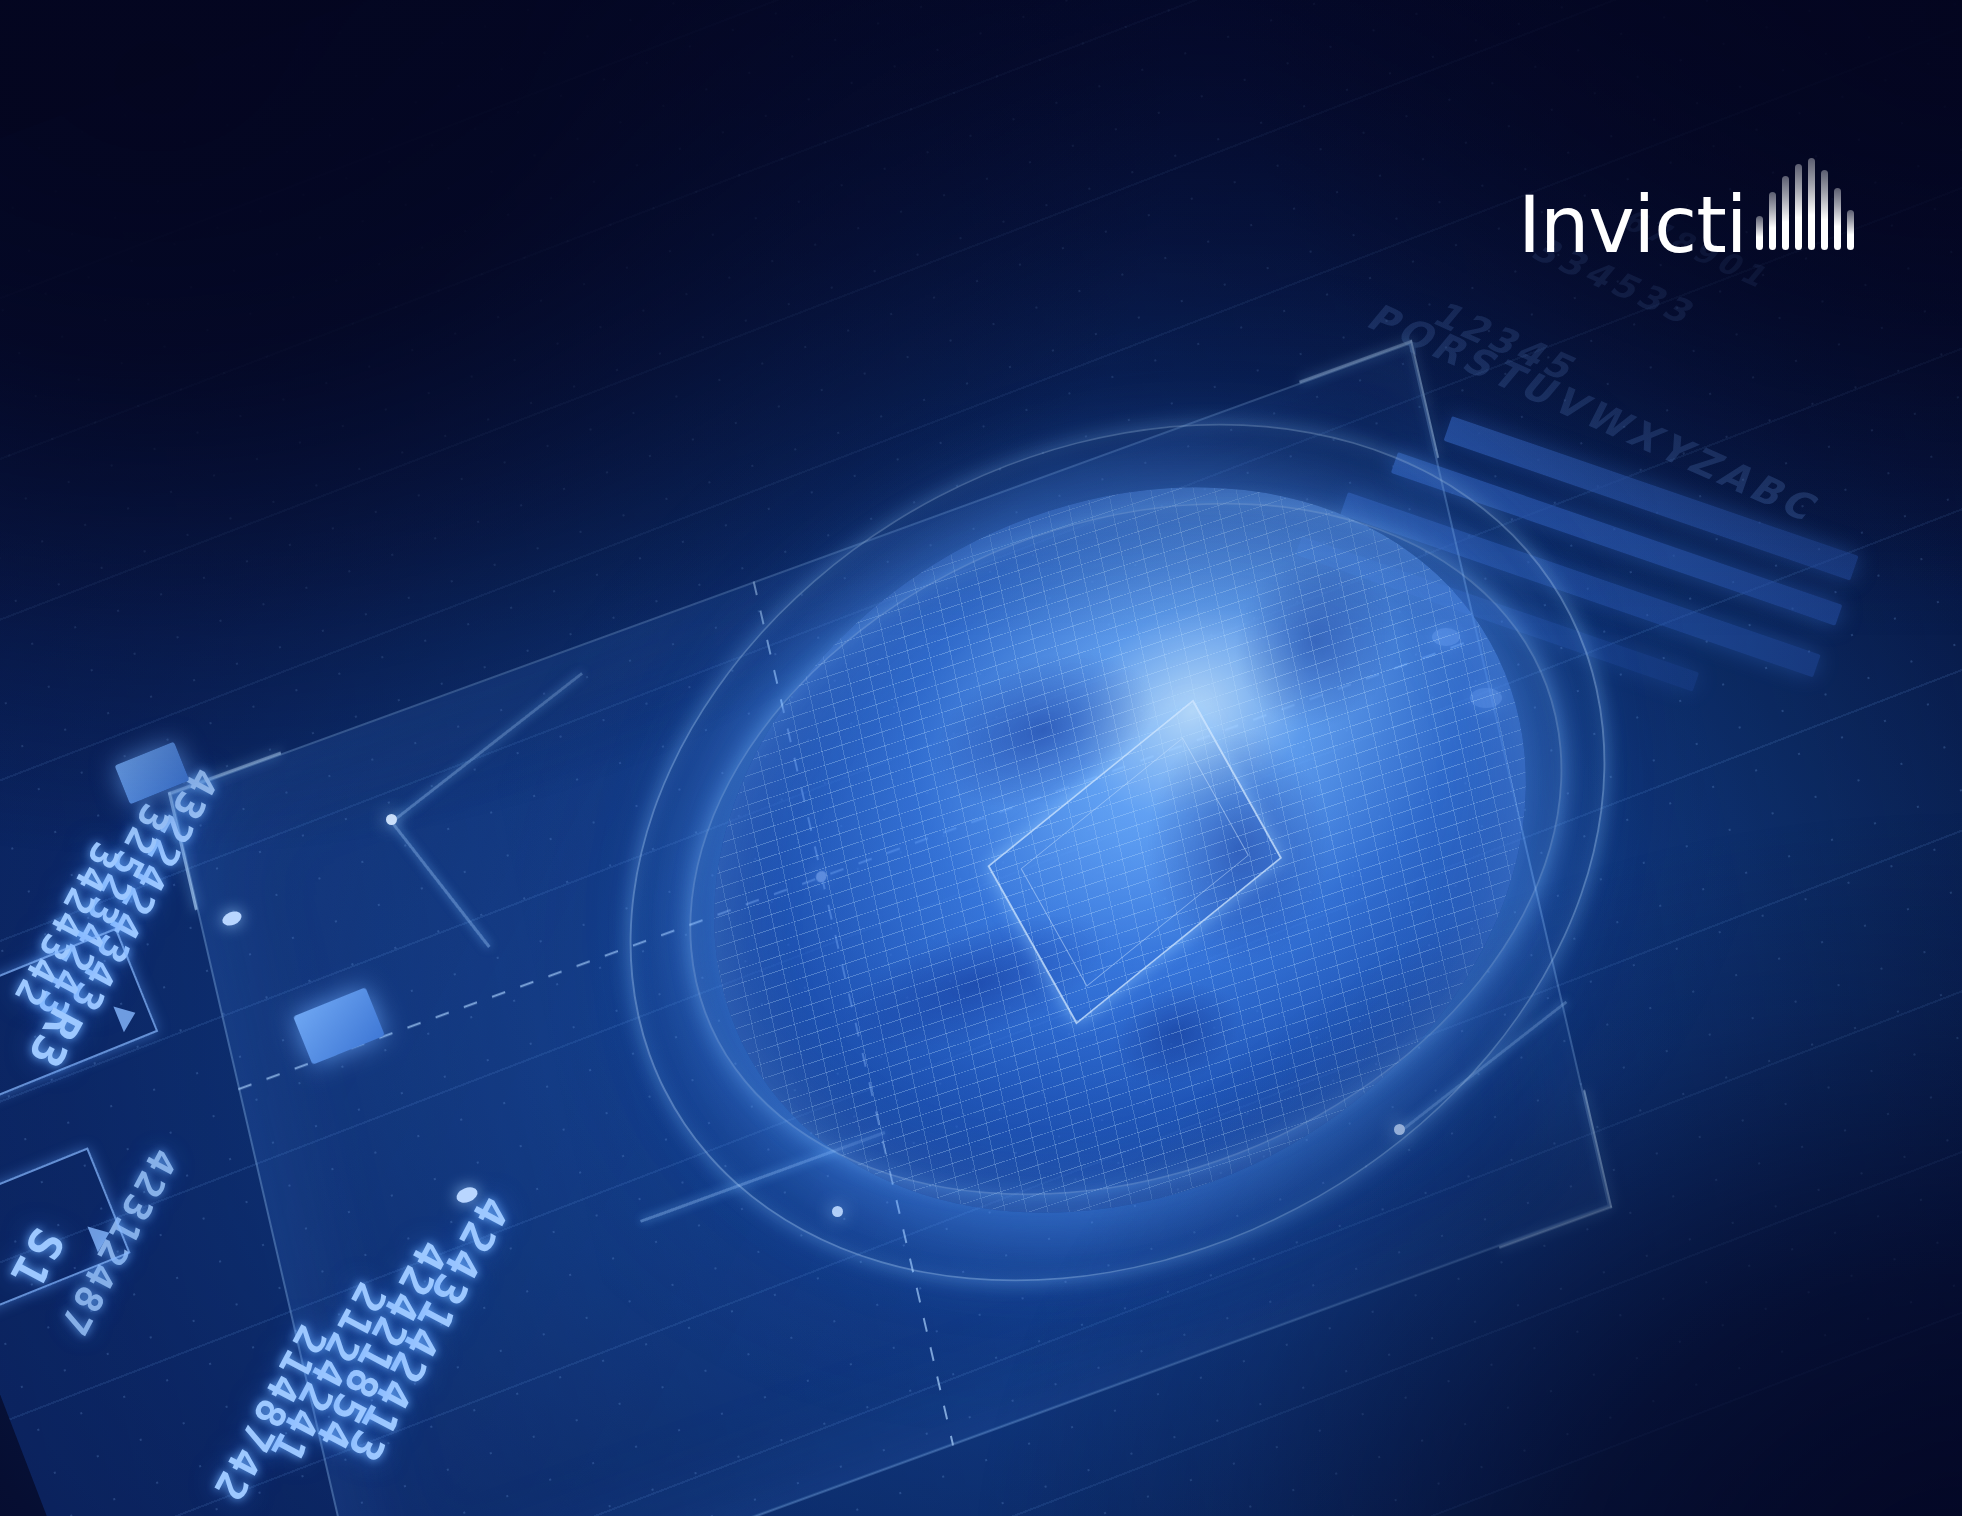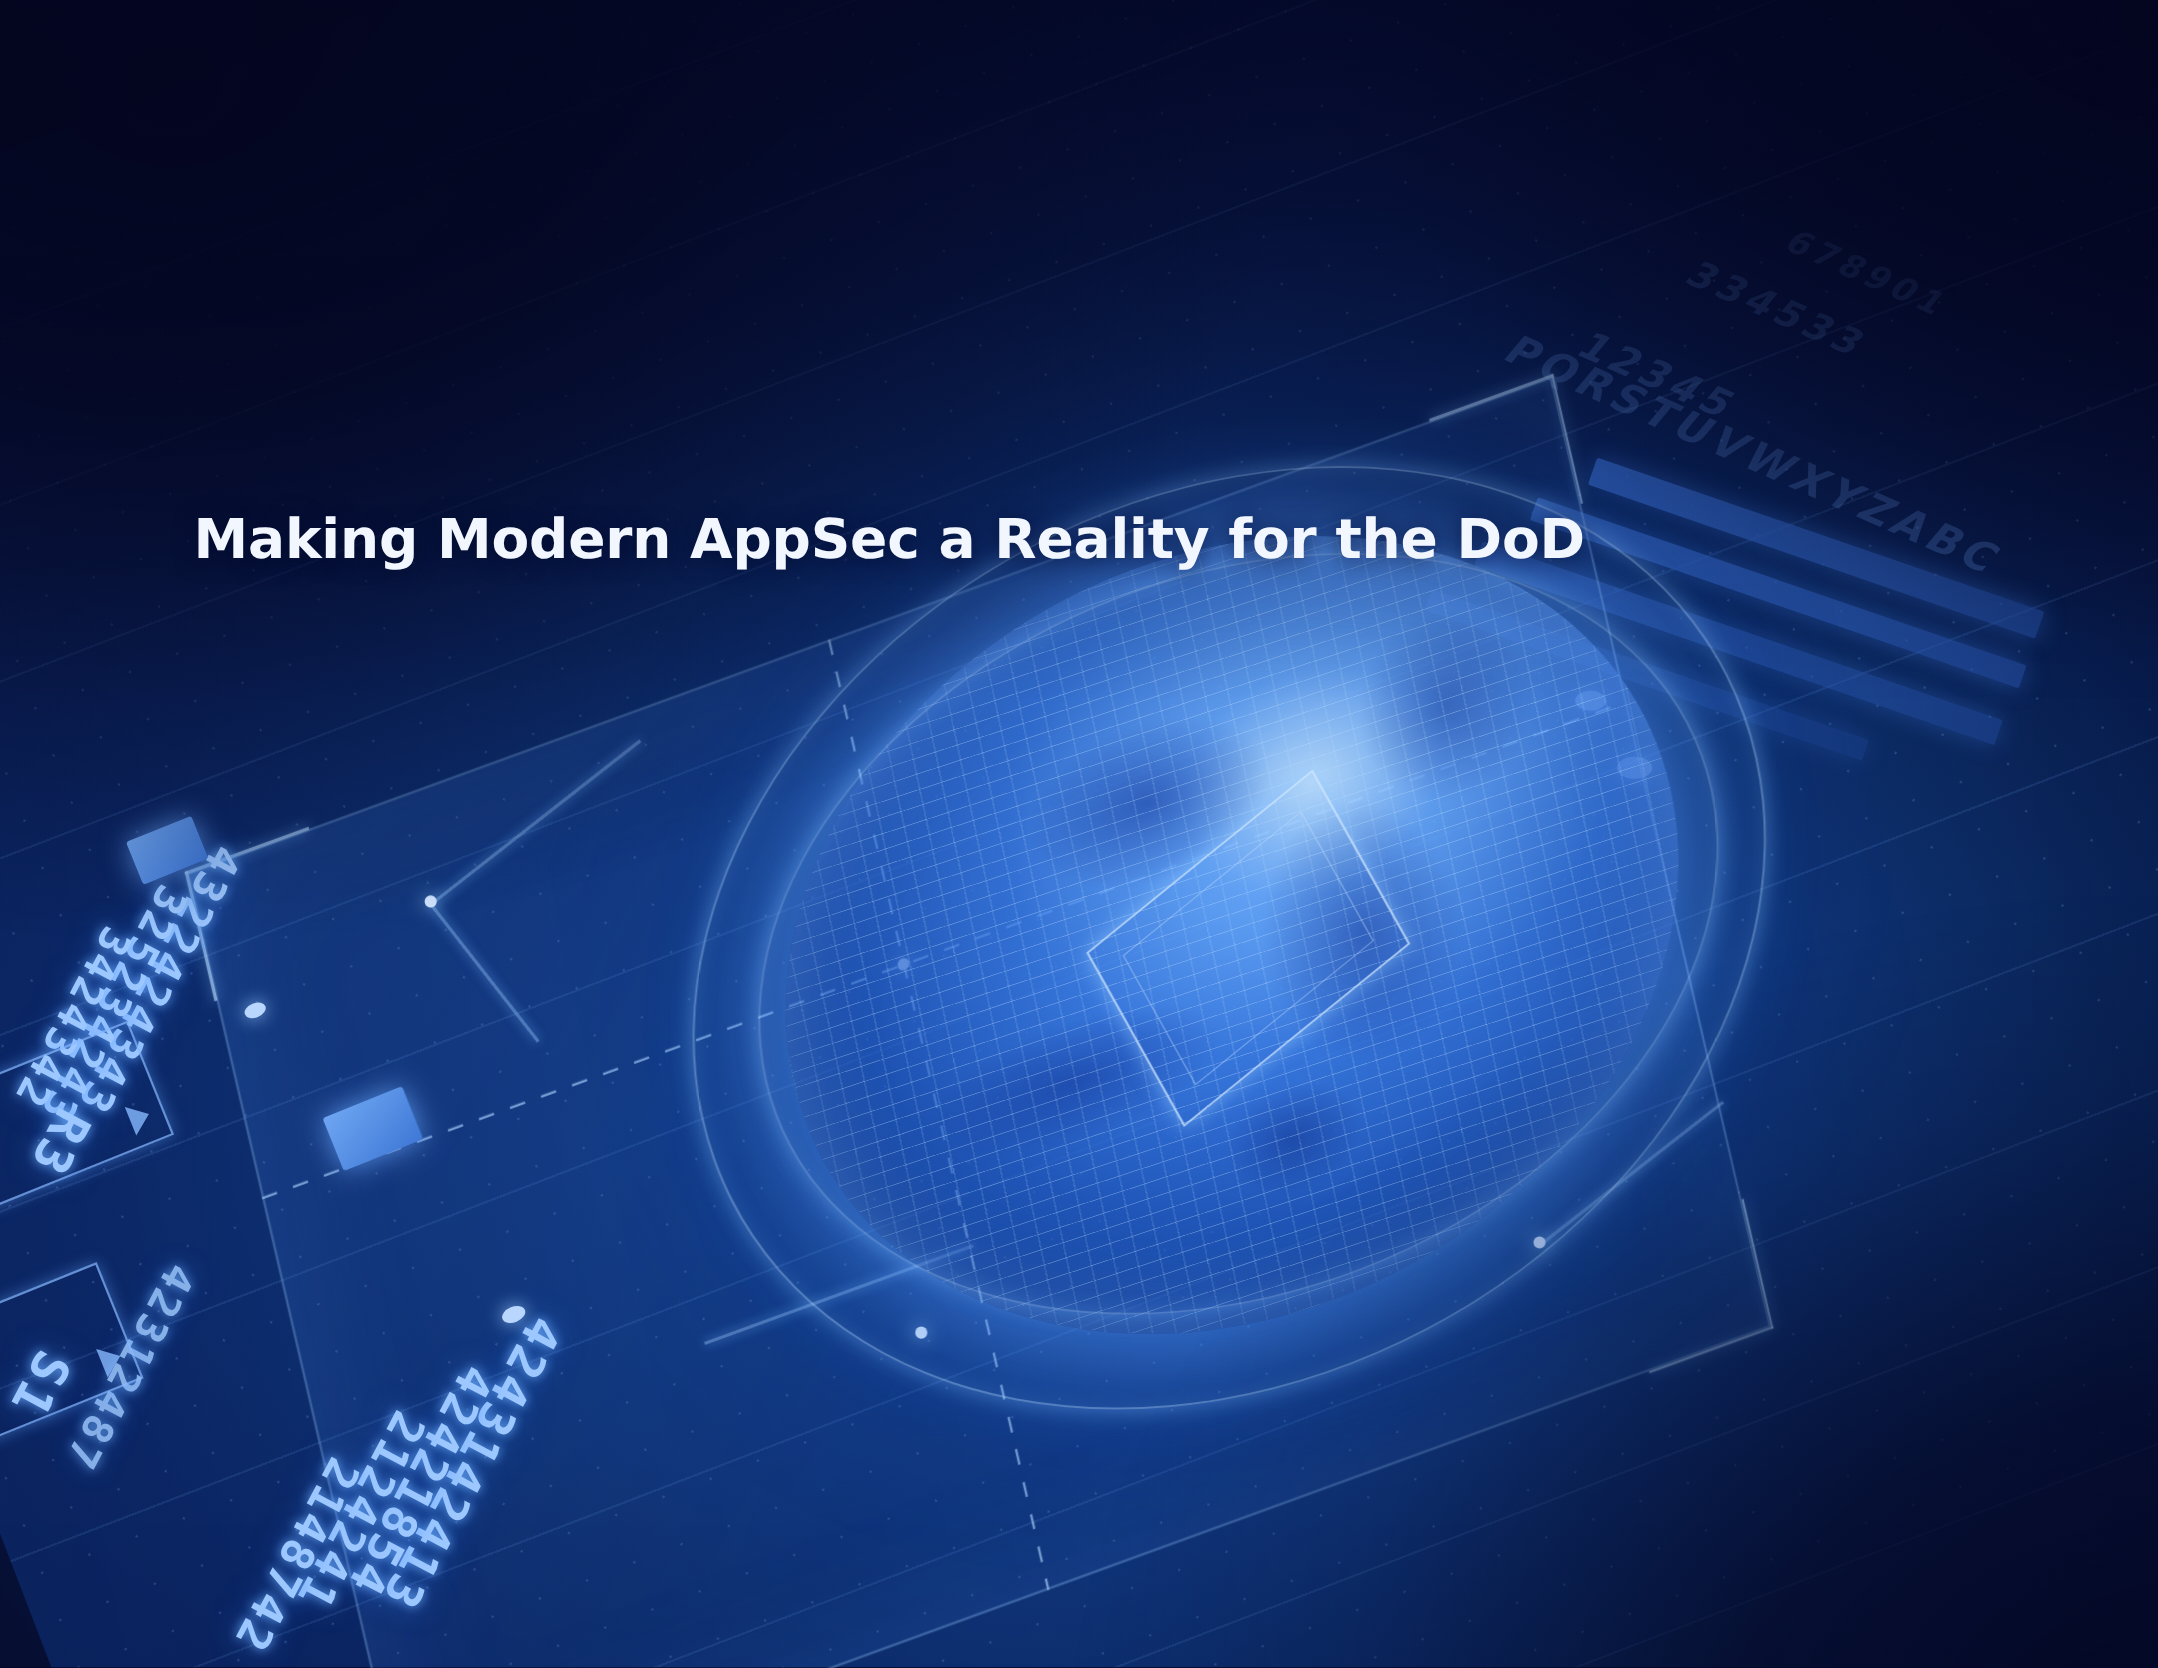--- a/index.html
+++ b/index.html
@@ -336,16 +336,28 @@
   <div class="outline" style="left:-40px;top:958px;width:180px;height:108px;transform:rotate(-22deg);"></div>
   <div class="outline-arrow" style="left:118px;top:1002px;transform:rotate(-22deg);"></div>
   <div class="silk" style="left:24px;top:1012px;font-size:46px;transform:rotate(118deg);">R3</div>
 
   <div class="outline" style="left:-70px;top:1178px;width:182px;height:110px;transform:rotate(-22deg);"></div>
   <div class="outline-arrow" style="left:92px;top:1222px;transform:rotate(-22deg);"></div>
   <div class="silk" style="left:6px;top:1232px;font-size:46px;transform:rotate(118deg);">S1</div>
 
   <div class="layer bg-vig"></div>
 
-  <div class="subhead">Making Modern AppSec a Reality for the DoD</div>
-
+
+  <div class="logo">
+    <div class="logo-word">Invicti</div>
+    <div class="logo-mark" id="logo-mark">
+        <span class="logo-bar" style="height: 34px;"></span>
+        <span class="logo-bar" style="height: 58px;"></span>
+        <span class="logo-bar" style="height: 74px;"></span>
+        <span class="logo-bar" style="height: 86px;"></span>
+        <span class="logo-bar" style="height: 92px;"></span>
+        <span class="logo-bar" style="height: 80px;"></span>
+        <span class="logo-bar" style="height: 62px;"></span>
+        <span class="logo-bar" style="height: 40px;"></span>
+      </div>
+  </div>
 
 </div>
 
 </body></html>

